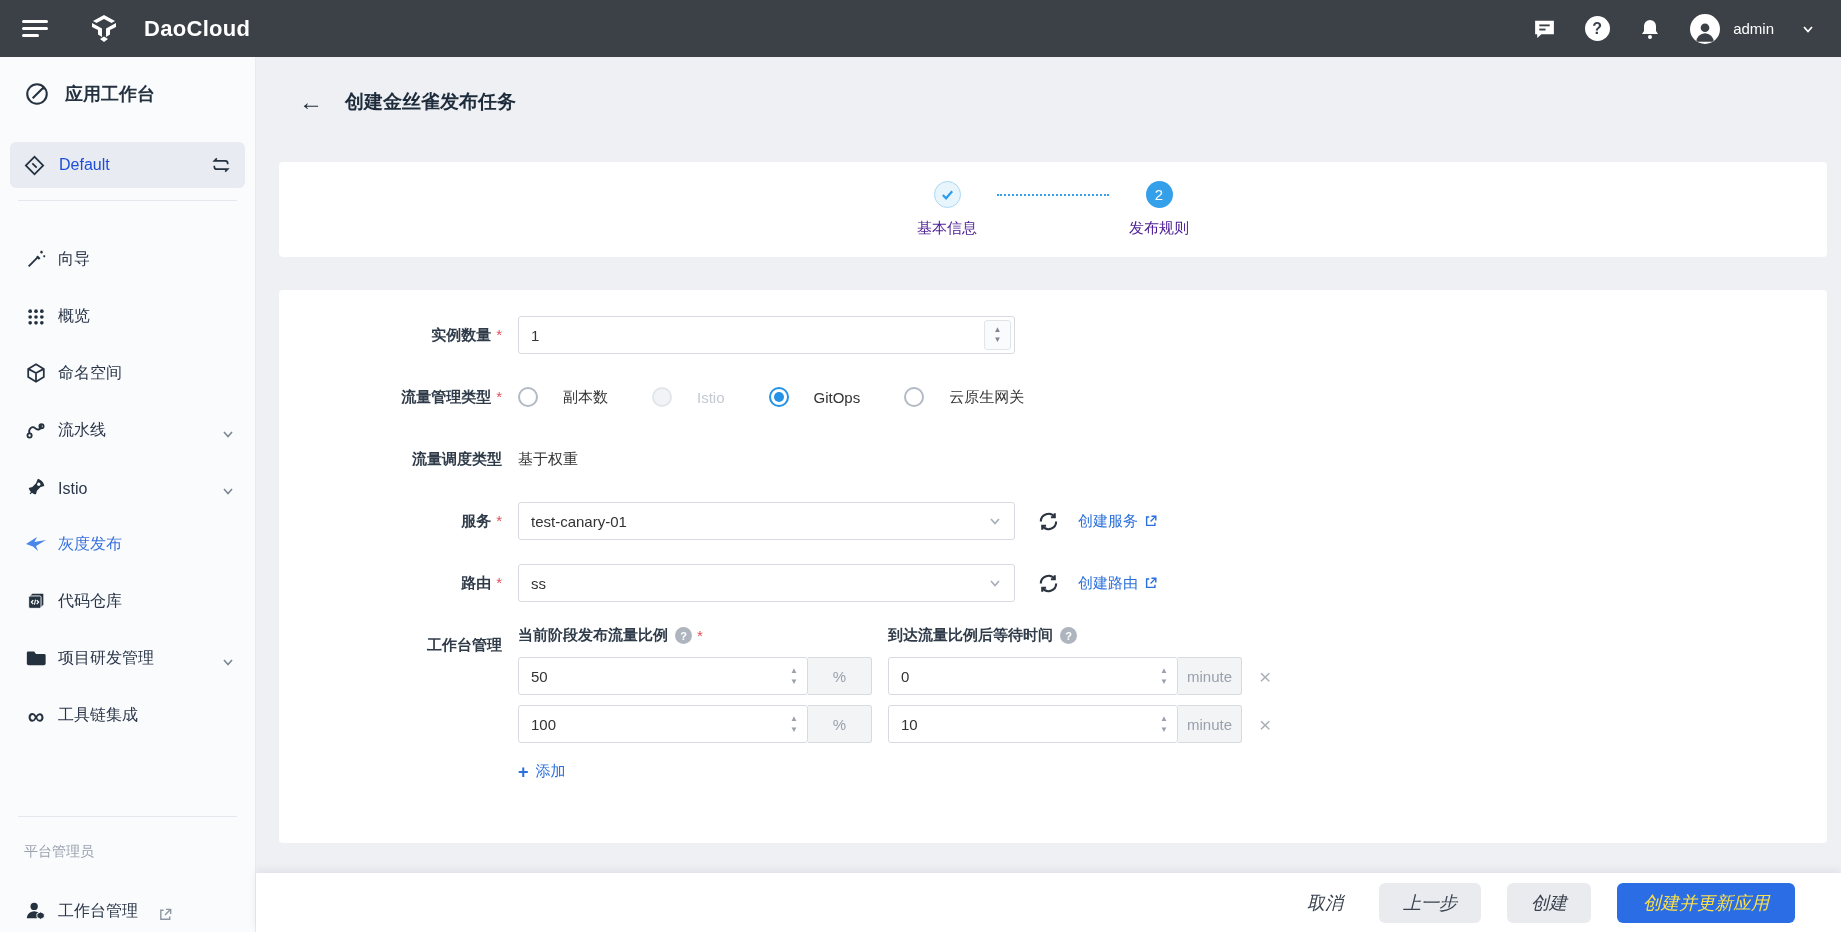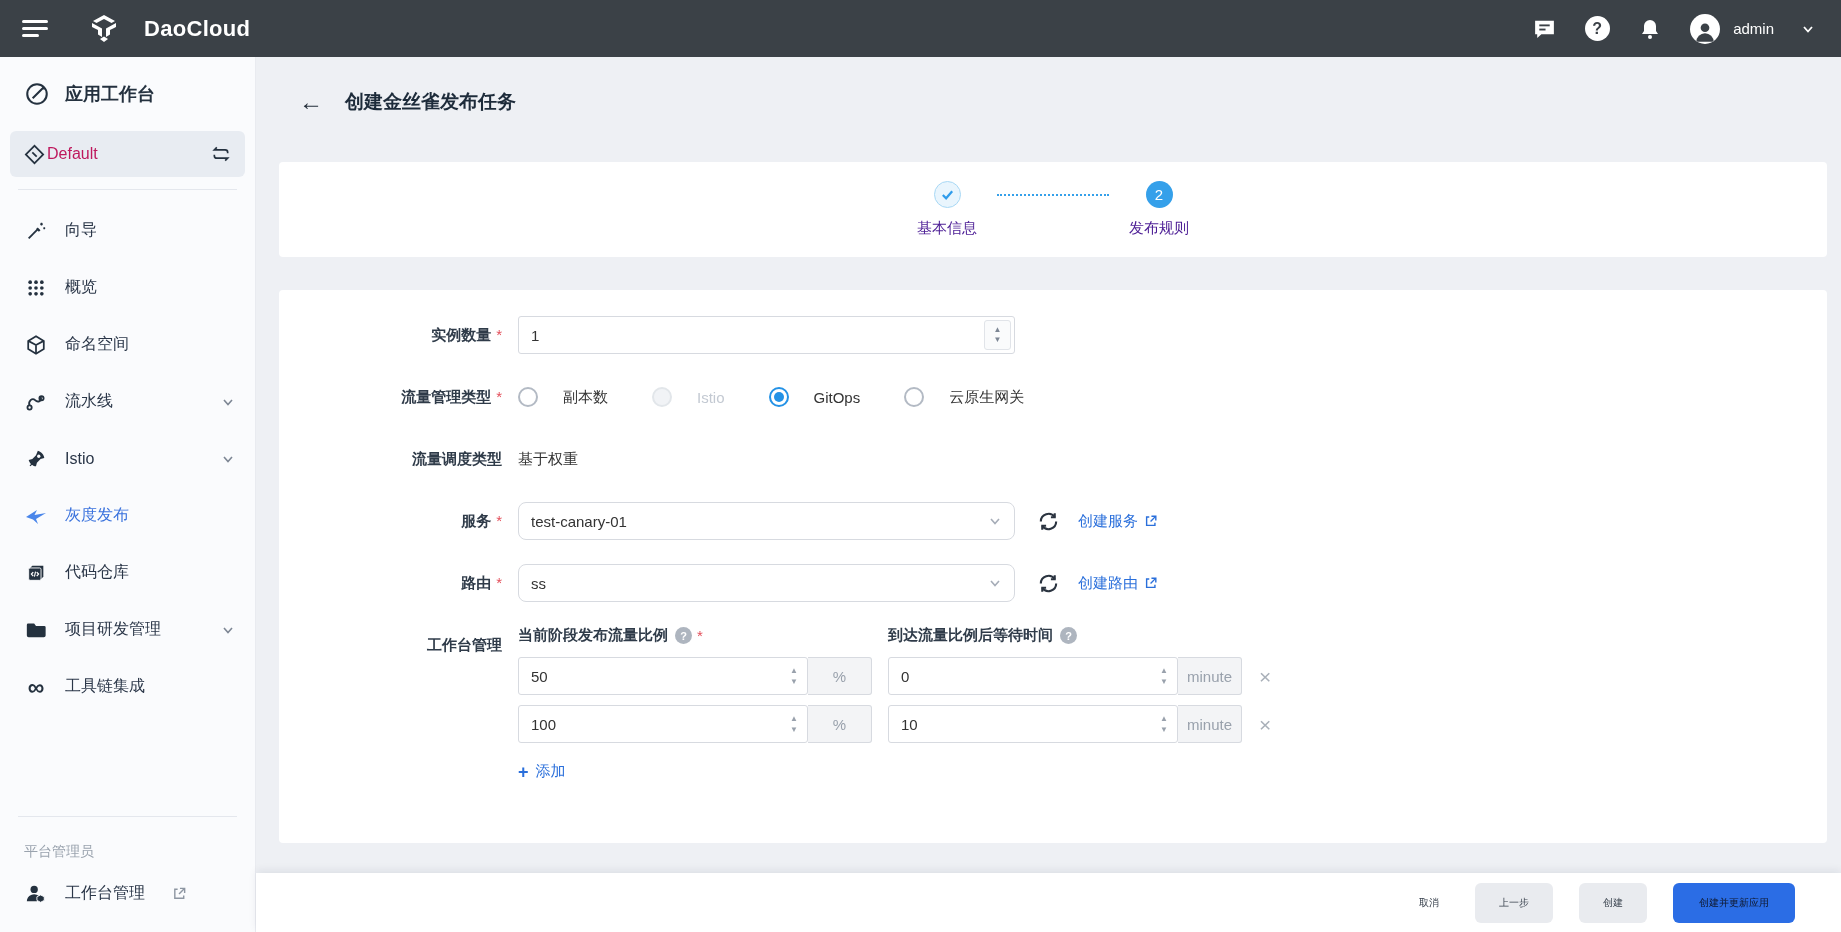--- a/index.html
+++ b/index.html
@@ -23,24 +23,24 @@
   .avatar { width:30px; height:30px; border-radius:50%; background:#fff; display:flex; align-items:flex-end; justify-content:center; overflow:hidden; }
   .username { color:#fff; font-size:15px; margin-left:-14px; }
   .tb-chevron { color:#fff; }
 
   
   .layout { display:flex; height:875px; }
 
   
   .sidebar { width:256px; background:#fafbfd; border-right:1px solid #e9ebf0; position:relative; flex:none; }
   .wb-header { display:flex; align-items:center; gap:15px; padding:24px 20px 14px 24px; font-size:18px; font-weight:700; color:#24313f; }
-  .workspace-row { margin:10px 10px 0 10px; height:46px; background:#e8ecf2; border-radius:6px; display:flex; align-items:center; gap:2px; padding:0 14px; font-size:16px; color:#be185d; cursor:pointer; }
+  .workspace-row { margin:21px 10px 0 10px; height:46px; background:#e8ecf2; border-radius:6px; display:flex; align-items:center; gap:14px; padding:0 14px; font-size:16px; color:#1d4ed8; cursor:pointer; }
   .workspace-row .spacer { flex:1; }
   .side-divider { height:1px; background:#e4e7ed; margin:12px 18px; }
-  .nav-item { height:57px; display:flex; align-items:center; gap:17px; padding:0 20px 0 24px; font-size:16px; color:#2a3648; cursor:pointer; }
+  .nav-item { height:57px; display:flex; align-items:flex-end; gap:10px; padding:0 20px 0 24px; font-size:16px; color:#2a3648; cursor:pointer; }
   .nav-item .icon { width:24px; display:flex; justify-content:center; }
   .nav-item .chev { margin-left:auto; }
   .nav-item.active { color:#3a72dd; }
   .infinity-glyph { font-size:23px; font-weight:700; line-height:20px; color:#24313f; }
   .sidebar-footer { position:absolute; left:0; right:0; bottom:10px; }
   .role-label { color:#9aa3ae; font-size:14px; padding:14px 0 4px 24px; }
 
   
   .main { flex:1; padding:20px 14px 0 23px; position:relative; }
   .page-header { display:flex; align-items:center; gap:22px; height:50px; margin-bottom:35px; padding-left:20px; }
@@ -82,21 +82,21 @@
   .radio-group { display:flex; align-items:center; gap:44px; height:38px; }
   .radio-opt { display:flex; align-items:center; gap:25px; font-size:15px; color:#333; cursor:pointer; }
   .radio { width:20px; height:20px; border-radius:50%; border:2px solid #b3bac4; background:#fff; position:relative; flex:none; }
   .radio.checked { border-color:#2492e6; }
   .radio.checked::after { content:""; position:absolute; left:3px; top:3px; width:10px; height:10px; border-radius:50%; background:#2492e6; }
   .radio.disabled { border-color:#e2e6ea; background:#f1f3f6; }
   .radio-opt.disabled-label { color:#c3c9d2; cursor:default; }
 
   .static-value { font-size:15px; color:#333; line-height:38px; }
 
-  .select { width:497px; height:38px; border:1px solid #d7dae0; border-radius:8px; background:#fff; display:flex; align-items:center; padding:0 12px; font-size:15px; color:#333; cursor:pointer; }
+  .select { width:497px; height:38px; border:1px solid #d7dae0; border-radius:3px; background:#fff; display:flex; align-items:center; padding:0 12px; font-size:15px; color:#333; cursor:pointer; }
   .select .sel-chev { margin-left:auto; }
 
   .icon-btn { margin-left:22px; cursor:pointer; display:flex; }
   .link { margin-left:18px; color:#2a6fdb; font-size:15px; display:flex; align-items:center; gap:6px; cursor:pointer; text-decoration:none; }
 
   .strat { display:flex; flex-direction:column; }
   .strat-headers { display:flex; font-size:15px; font-weight:700; color:#2f3b49; margin-bottom:12px; }
   .strat-h1 { width:370px; display:flex; align-items:center; }
   .strat-h2 { display:flex; align-items:center; }
   .help-icon { width:17px; height:17px; border-radius:50%; background:#aeb5bf; color:#fff; font-size:11px; font-weight:700; display:inline-flex; align-items:center; justify-content:center; margin-left:7px; cursor:pointer; }
@@ -105,24 +105,24 @@
   .strat-input input { padding-right:30px; }
   .addon { width:64px; height:38px; flex:none; background:#f3f4f6; border:1px solid #d7dae0; border-left:none; border-radius:0 3px 3px 0; display:flex; align-items:center; justify-content:center; color:#99a1ac; font-size:15px; }
   .col-gap { width:16px; flex:none; }
   .row-close { margin-left:17px; color:#a9b0b9; font-size:21px; line-height:1; cursor:pointer; }
   .add-link { margin-top:9px; display:flex; align-items:center; gap:7px; color:#2a6fdb; font-size:15px; cursor:pointer; width:max-content; }
   .plus-glyph { font-size:18px; font-weight:700; line-height:1; }
 
   
   .footer-bar { position:absolute; left:256px; right:0; bottom:0; height:59px; background:#fff;
     box-shadow:0 -3px 8px rgba(20,30,50,.07); display:flex; align-items:center; justify-content:flex-end; padding-right:46px; }
-  .btn { height:40px; border:none; border-radius:6px; font-size:10px; cursor:pointer; font-family:inherit; }
+  .btn { height:40px; border:none; border-radius:6px; font-size:18px; cursor:pointer; font-family:inherit;font-style:italic; }
   .btn-text { background:none; color:#39424e; padding:0 6px; margin-right:30px; }
   .btn-gray { background:#e9ebef; color:#39424e; padding:0 24px; margin-right:26px; }
-  .btn-primary { background:#2b6de5; color:#0f172a; padding:0 26px; }
+  .btn-primary { background:#2b6de5; color:#fde047; padding:0 26px; }
 </style>
 </head>
 <body>
 
 <div class="topbar">
   <div class="hamburger">
       <span></span>
       <span></span>
       <span></span>
     </div>

